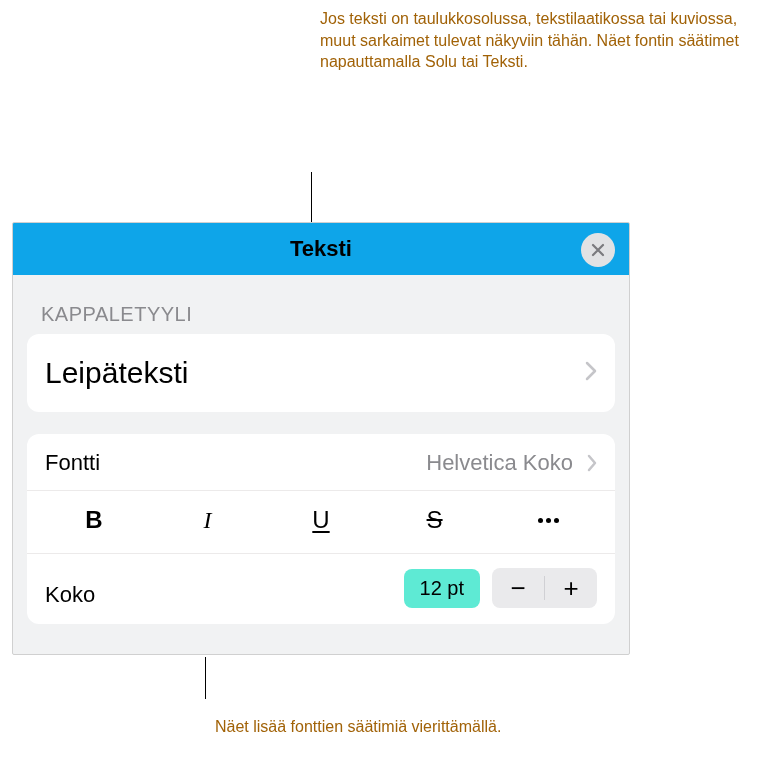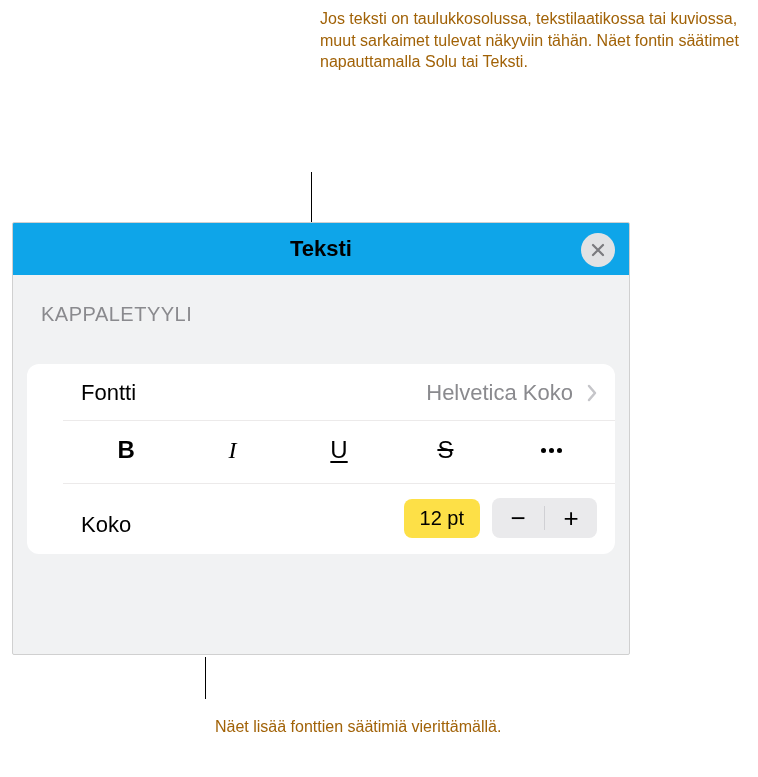--- a/index.html
+++ b/index.html
@@ -175,21 +175,21 @@
     .size-label {
       font-size: 22px;
       color: #000;
     }
     .size-controls {
       display: flex;
       align-items: center;
       gap: 12px;
     }
     .size-value {
-      background: #fde047;
+      background: #5eead4;
       border-radius: 8px;
       padding: 8px 16px;
       font-size: 20px;
       color: #000;
       cursor: pointer;
     }
     .stepper {
       display: flex;
       background: #eaeaec;
       border-radius: 8px;
@@ -223,22 +223,32 @@
     <div class="panel-title">Teksti</div>
     <div class="close-btn">
       <svg viewBox="0 0 14 14">
         <path d="M2 2 L12 12 M12 2 L2 12" stroke="#7a7a7e" stroke-width="2.2" stroke-linecap="round" fill="none"></path>
       </svg>
     </div>
   </div>
 
   <div class="section-label">KAPPALETYYLI</div>
 
-
-  <div class="card" style="margin-top:36px;padding-left:36px;">
+  <div class="card">
+    <div class="style-row">
+      <div class="style-name">Leipäteksti</div>
+      <div class="chevron">
+        <svg width="12" height="20" viewBox="0 0 12 20">
+            <path d="M2 2 L10 10 L2 18" stroke="#c5c5c9" stroke-width="2.5" fill="none" stroke-linecap="round" stroke-linejoin="round"></path>
+          </svg>
+      </div>
+    </div>
+  </div>
+
+  <div class="card" style="margin-top:22px;">
     <div class="font-row">
       <div class="font-label">Fontti</div>
       <div class="font-value">
         <span>Helvetica Koko</span>
         <svg width="10" height="18" viewBox="0 0 10 18">
             <path d="M2 2 L8 9 L2 16" stroke="#c5c5c9" stroke-width="2.5" fill="none" stroke-linecap="round" stroke-linejoin="round"></path>
           </svg>
       </div>
     </div>
 

